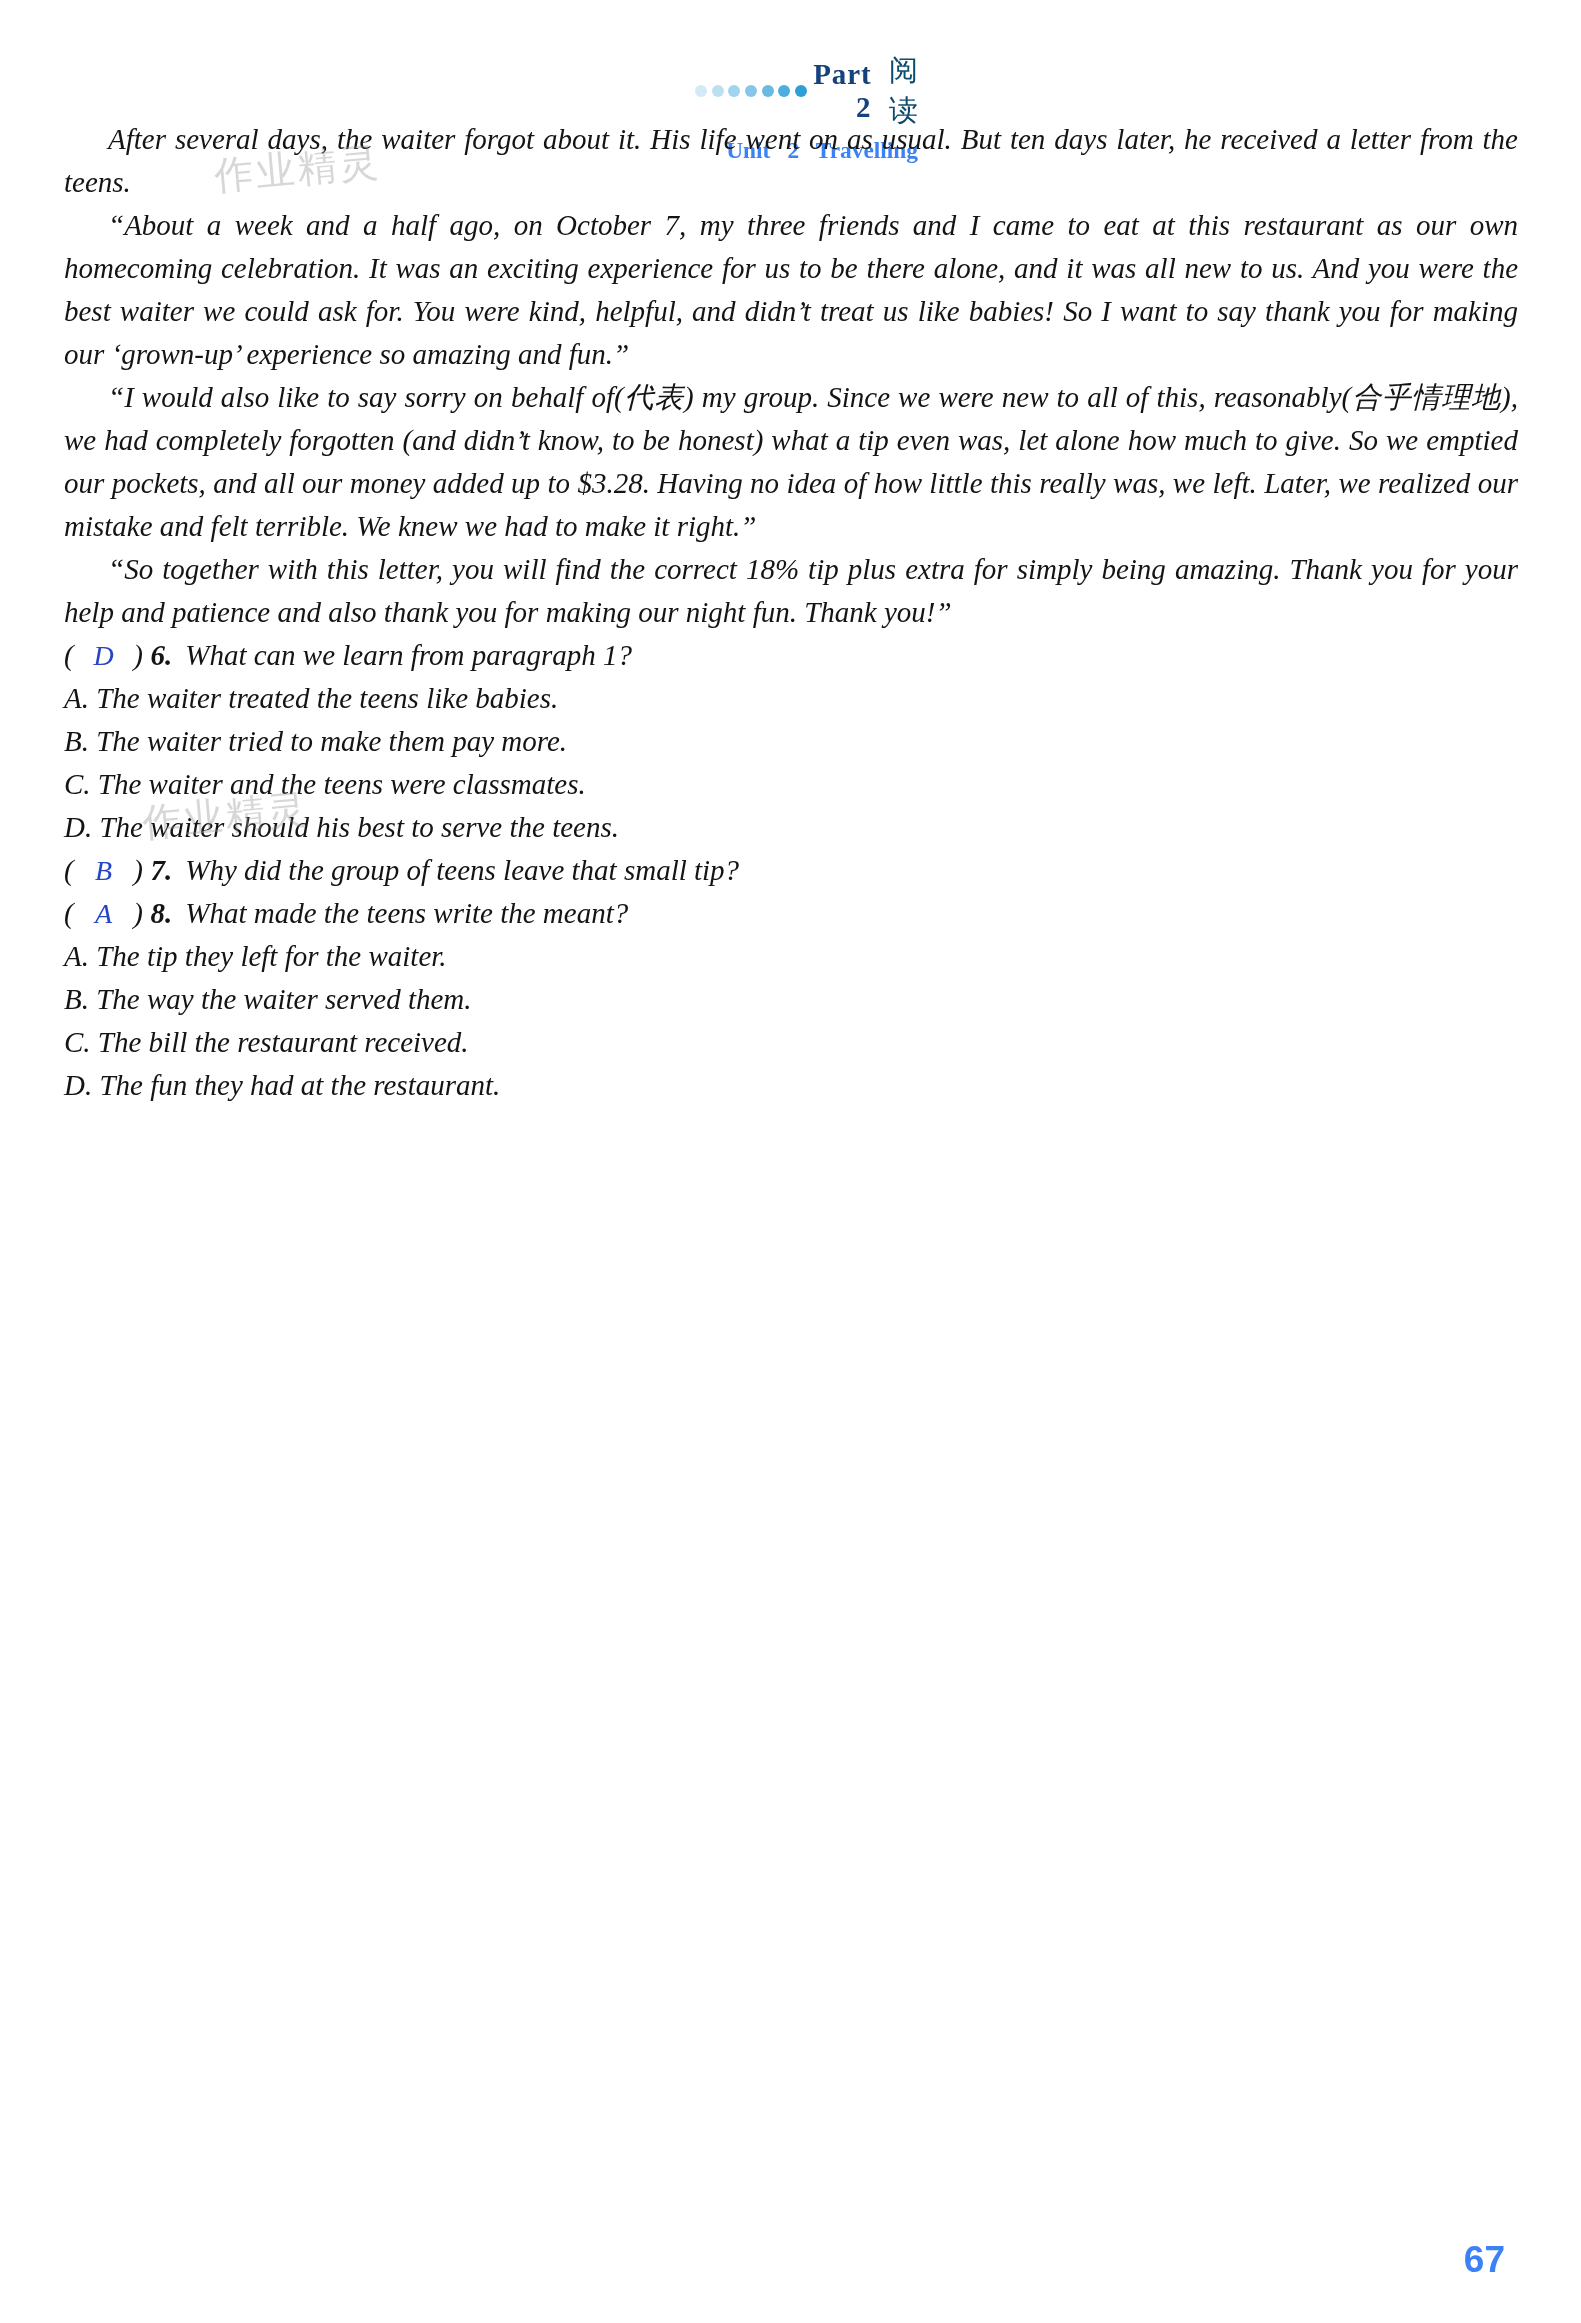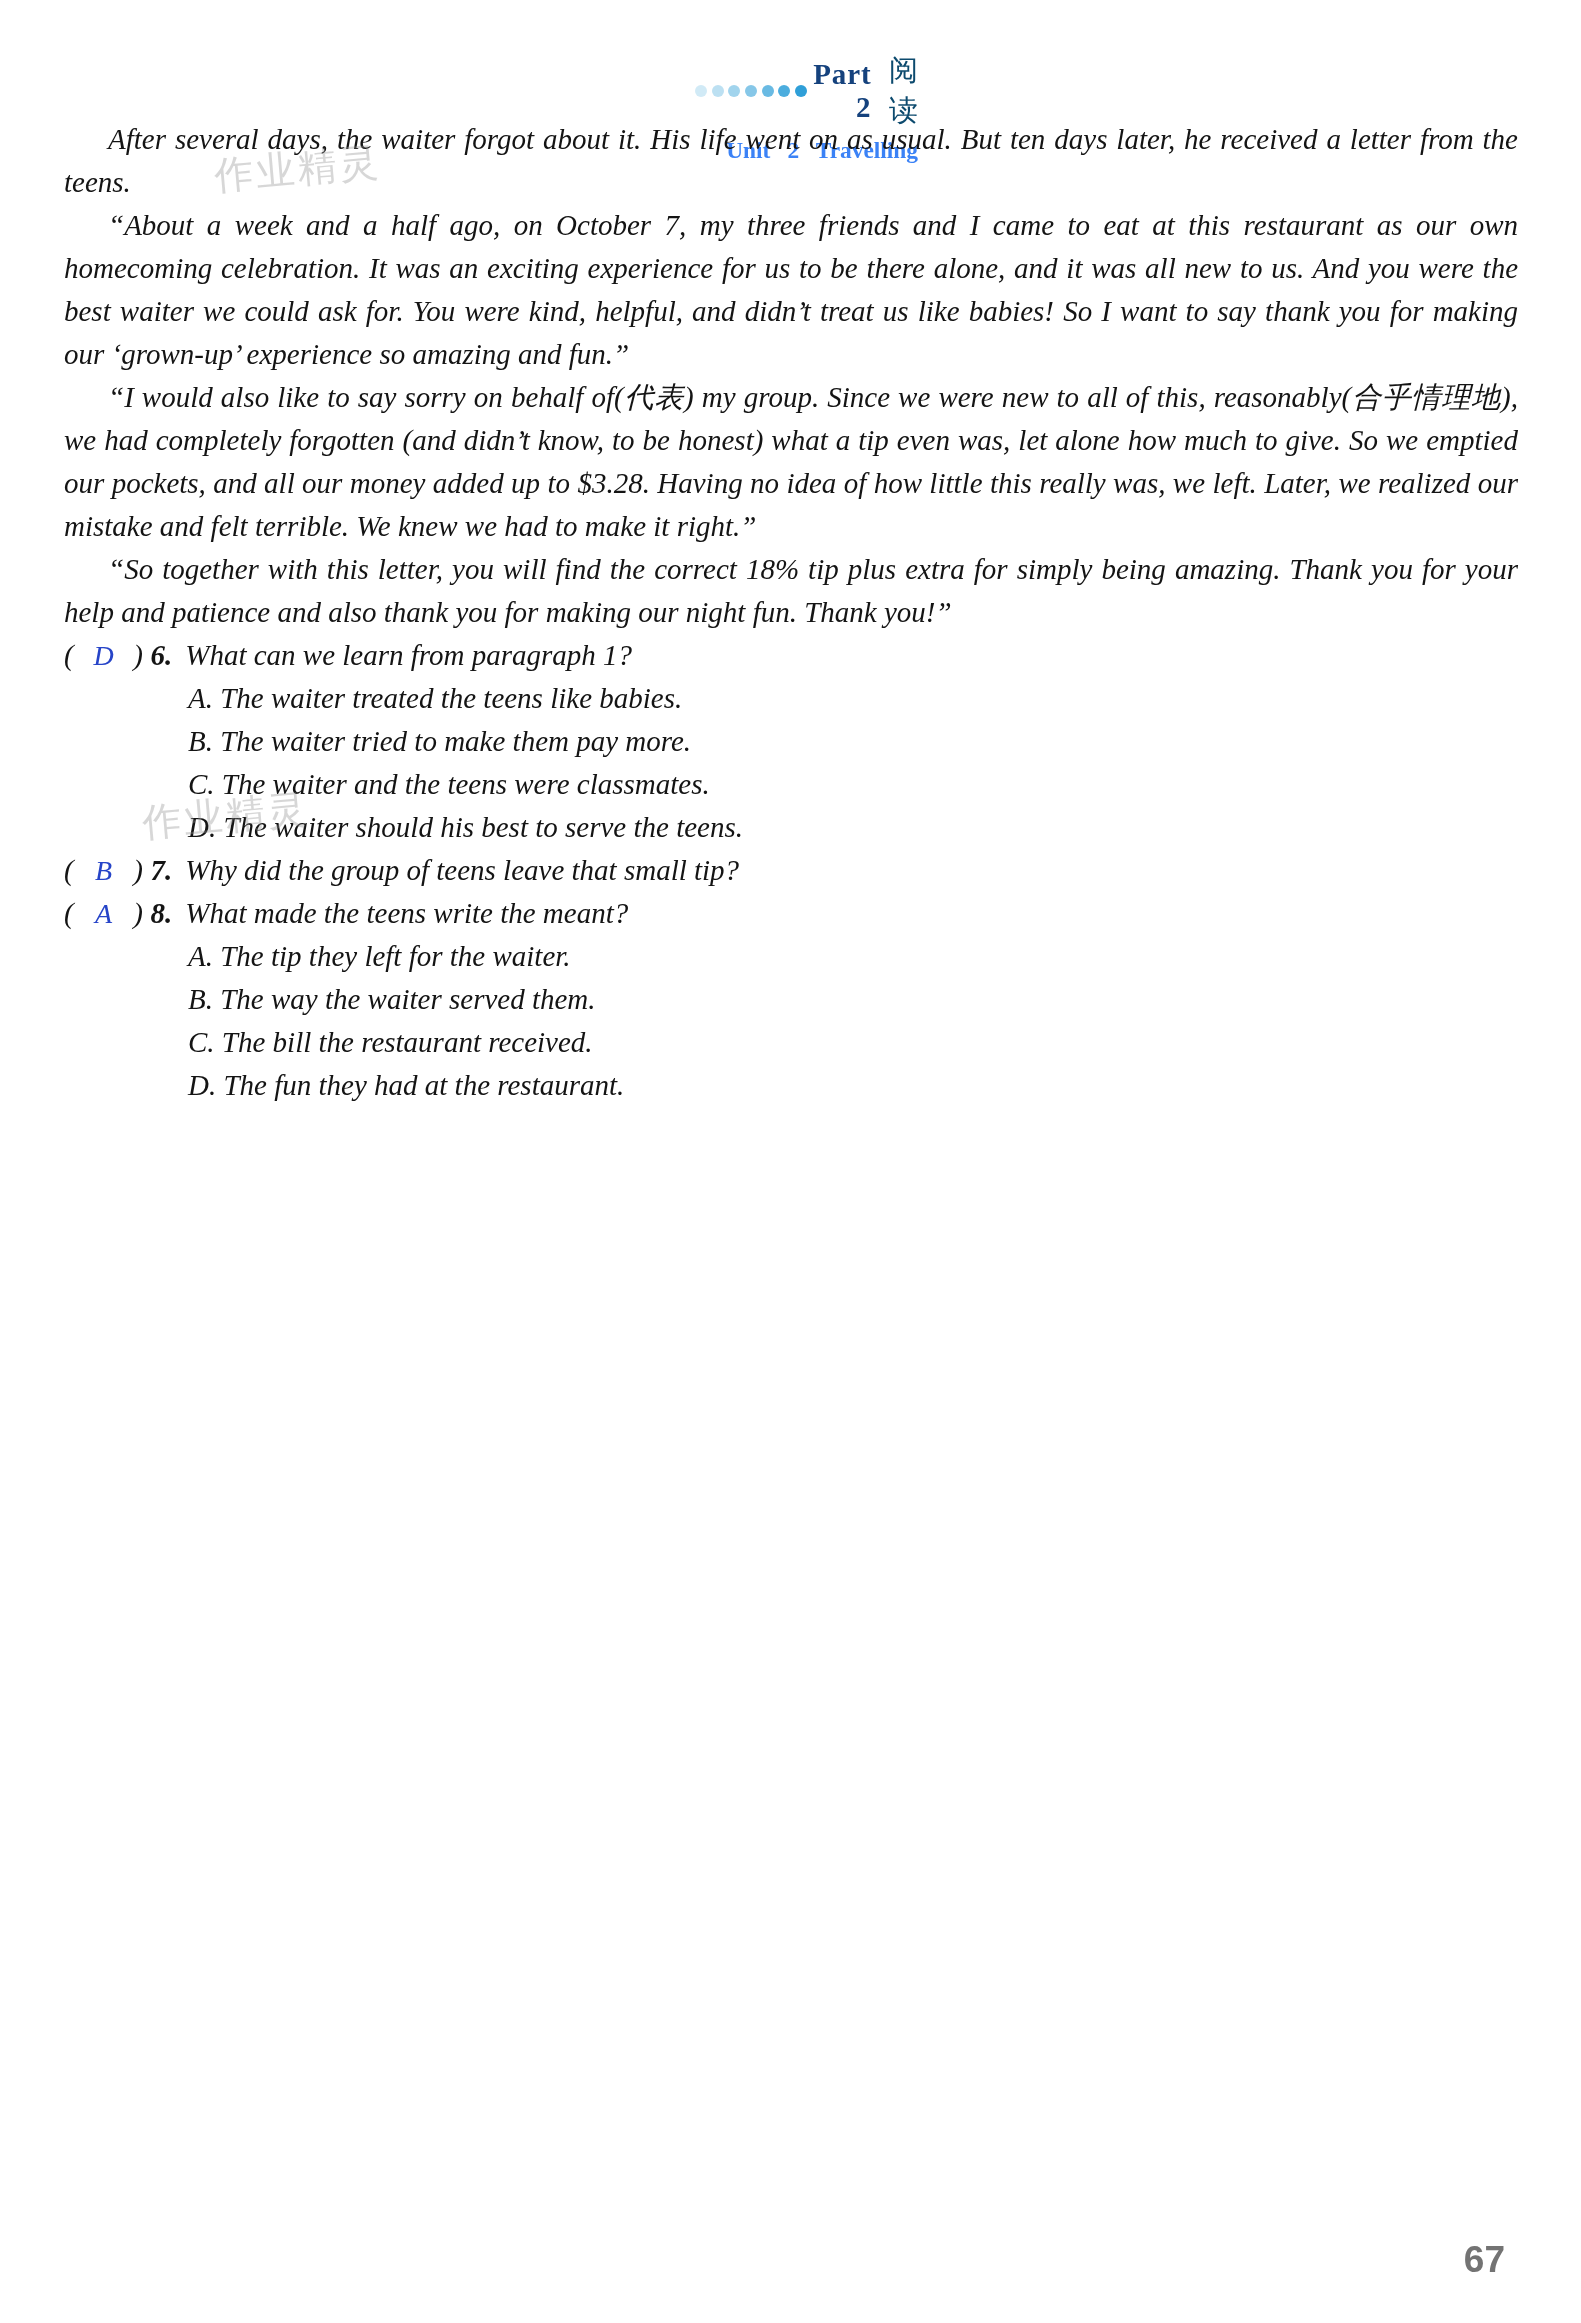--- a/index.html
+++ b/index.html
@@ -85,21 +85,21 @@
   .answer {
     color: #2644c8;
     font-size: 28px;
   }
   .q-num {
     font-weight: bold;
     margin-right: 13px;
     white-space: nowrap;
   }
   .q-text { }
-  .q-options { margin-left: 124px; }
+  .q-options { }
   .option { line-height: 43px; }
 
   
   .watermark {
     position: absolute;
     font-size: 39px;
     letter-spacing: 2.8px;
     color: rgba(150, 150, 150, 0.38);
     transform: rotate(-5deg);
     white-space: nowrap;
@@ -108,21 +108,21 @@
   .wm1 { left: 214px; top: 142px; }
   .wm2 { left: 142px; top: 789px; }
 
   
   .page-number {
     position: absolute;
     right: 77px;
     top: 2239px;
     font-size: 37px;
     font-weight: bold;
-    color: #737373;
+    color: #3b82f6;
     font-family: "Liberation Sans", sans-serif;
   }
 </style>
 </head>
 <body>
 
 <div class="page">
 
   <header class="header">
     <div class="hdr-line1">

